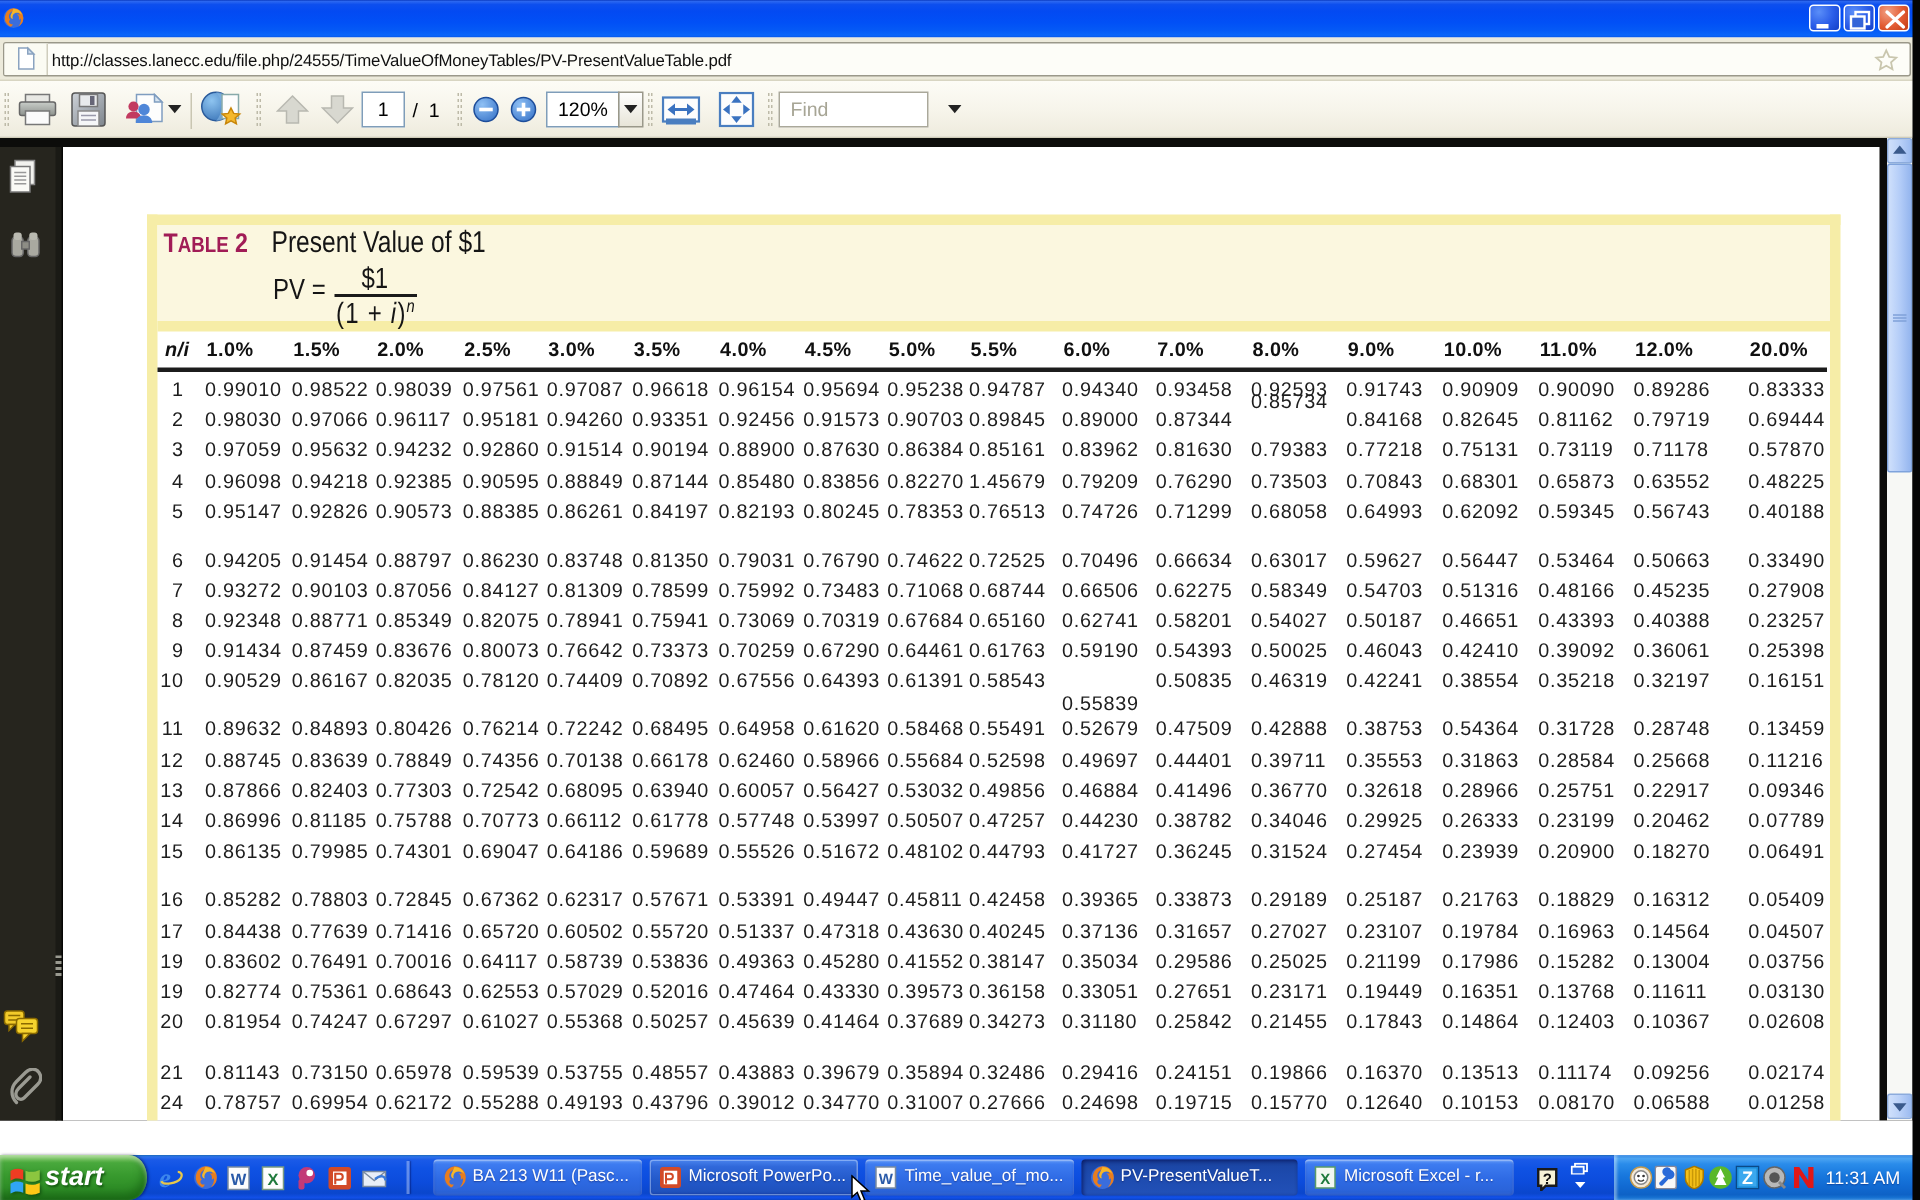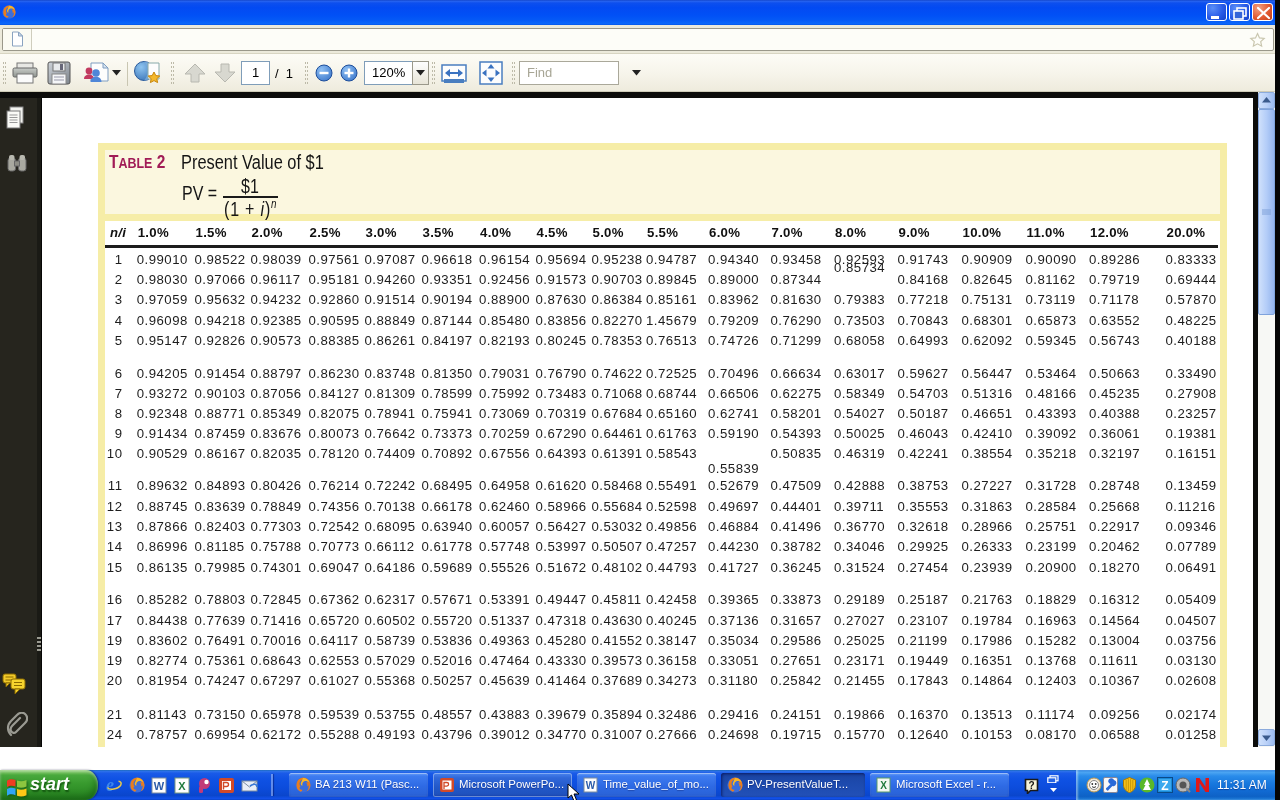--- a/index.html
+++ b/index.html
@@ -109,20 +109,21 @@
       </div>
 </div>
 <div class="ab" id="addr">
 <div class="ab" id="addr-input">
 <div class="ab" id="addr-fav">
           <svg class="ab" style="left:8px;top:2px" width="13" height="16" viewBox="0 0 13 16">
             <path d="M1.5 1h6l4 4v10h-10z" fill="#fff" stroke="#8aa3c0"></path>
             <path d="M7.5 1l4 4h-4z" fill="#cfdded" stroke="#8aa3c0"></path>
           </svg>
         </div>
+<div class="ab" id="addr-txt">http://classes.lanecc.edu/file.php/24555/TimeValueOfMoneyTables/PV-PresentValueTable.pdf</div>
 <svg class="ab" style="left:1246px;top:2.5px" width="17" height="17" viewBox="0 0 17 17">
           <path d="M8.5 1.6l2 4.3 4.7.5-3.5 3.2.95 4.6-4.15-2.35L4.35 14.2l.95-4.6L1.8 6.4l4.7-.5z" fill="none" stroke="#c9c6ae" stroke-width="1.2"></path>
         </svg>
 </div>
     </div>
 <div class="ab" id="toolbar">
 <div class="ab dsep" style="left:3px"></div>
 <svg class="ab" style="left:12px;top:8px" width="26" height="22" viewBox="0 0 26 22">
         <rect x="5" y="1" width="16" height="6" fill="#e8e8e4" stroke="#777"></rect>
         <rect x="1" y="6" width="24" height="9" rx="1.5" fill="url(#pg)" stroke="#666"></rect>
@@ -461,21 +462,21 @@
 <div class="vc" style="left:493.5px;top:329.6px">0.67290</div>
 <div class="vc" style="left:549.5px;top:329.6px">0.64461</div>
 <div class="vc" style="left:604.0px;top:329.6px">0.61763</div>
 <div class="vc" style="left:666.0px;top:329.6px">0.59190</div>
 <div class="vc" style="left:728.5px;top:329.6px">0.54393</div>
 <div class="vc" style="left:792.0px;top:329.6px">0.50025</div>
 <div class="vc" style="left:855.5px;top:329.6px">0.46043</div>
 <div class="vc" style="left:919.5px;top:329.6px">0.42410</div>
 <div class="vc" style="left:983.5px;top:329.6px">0.39092</div>
 <div class="vc" style="left:1047.0px;top:329.6px">0.36061</div>
-<div class="vc" style="left:1123.5px;top:329.6px">0.19381</div>
+<div class="vc" style="left:1123.5px;top:329.6px">0.25398</div>
 <div class="rn" style="left:50.5px;top:349.6px">10</div>
 <div class="vc" style="left:94.7px;top:349.6px">0.90529</div>
 <div class="vc" style="left:152.5px;top:349.6px">0.86167</div>
 <div class="vc" style="left:208.5px;top:349.6px">0.82035</div>
 <div class="vc" style="left:266.5px;top:349.6px">0.78120</div>
 <div class="vc" style="left:322.5px;top:349.6px">0.74409</div>
 <div class="vc" style="left:379.5px;top:349.6px">0.70892</div>
 <div class="vc" style="left:437.0px;top:349.6px">0.67556</div>
 <div class="vc" style="left:493.5px;top:349.6px">0.64393</div>
 <div class="vc" style="left:549.5px;top:349.6px">0.61391</div>
@@ -496,21 +497,21 @@
 <div class="vc" style="left:322.5px;top:381.9px">0.72242</div>
 <div class="vc" style="left:379.5px;top:381.9px">0.68495</div>
 <div class="vc" style="left:437.0px;top:381.9px">0.64958</div>
 <div class="vc" style="left:493.5px;top:381.9px">0.61620</div>
 <div class="vc" style="left:549.5px;top:381.9px">0.58468</div>
 <div class="vc" style="left:604.0px;top:381.9px">0.55491</div>
 <div class="vc" style="left:666.0px;top:381.9px">0.52679</div>
 <div class="vc" style="left:728.5px;top:381.9px">0.47509</div>
 <div class="vc" style="left:792.0px;top:381.9px">0.42888</div>
 <div class="vc" style="left:855.5px;top:381.9px">0.38753</div>
-<div class="vc" style="left:919.5px;top:381.9px">0.27227</div>
+<div class="vc" style="left:919.5px;top:381.9px">0.54364</div>
 <div class="vc" style="left:983.5px;top:381.9px">0.31728</div>
 <div class="vc" style="left:1047.0px;top:381.9px">0.28748</div>
 <div class="vc" style="left:1123.5px;top:381.9px">0.13459</div>
 <div class="rn" style="left:50.5px;top:402.2px">12</div>
 <div class="vc" style="left:94.7px;top:402.2px">0.88745</div>
 <div class="vc" style="left:152.5px;top:402.2px">0.83639</div>
 <div class="vc" style="left:208.5px;top:402.2px">0.78849</div>
 <div class="vc" style="left:266.5px;top:402.2px">0.74356</div>
 <div class="vc" style="left:322.5px;top:402.2px">0.70138</div>
 <div class="vc" style="left:379.5px;top:402.2px">0.66178</div>

